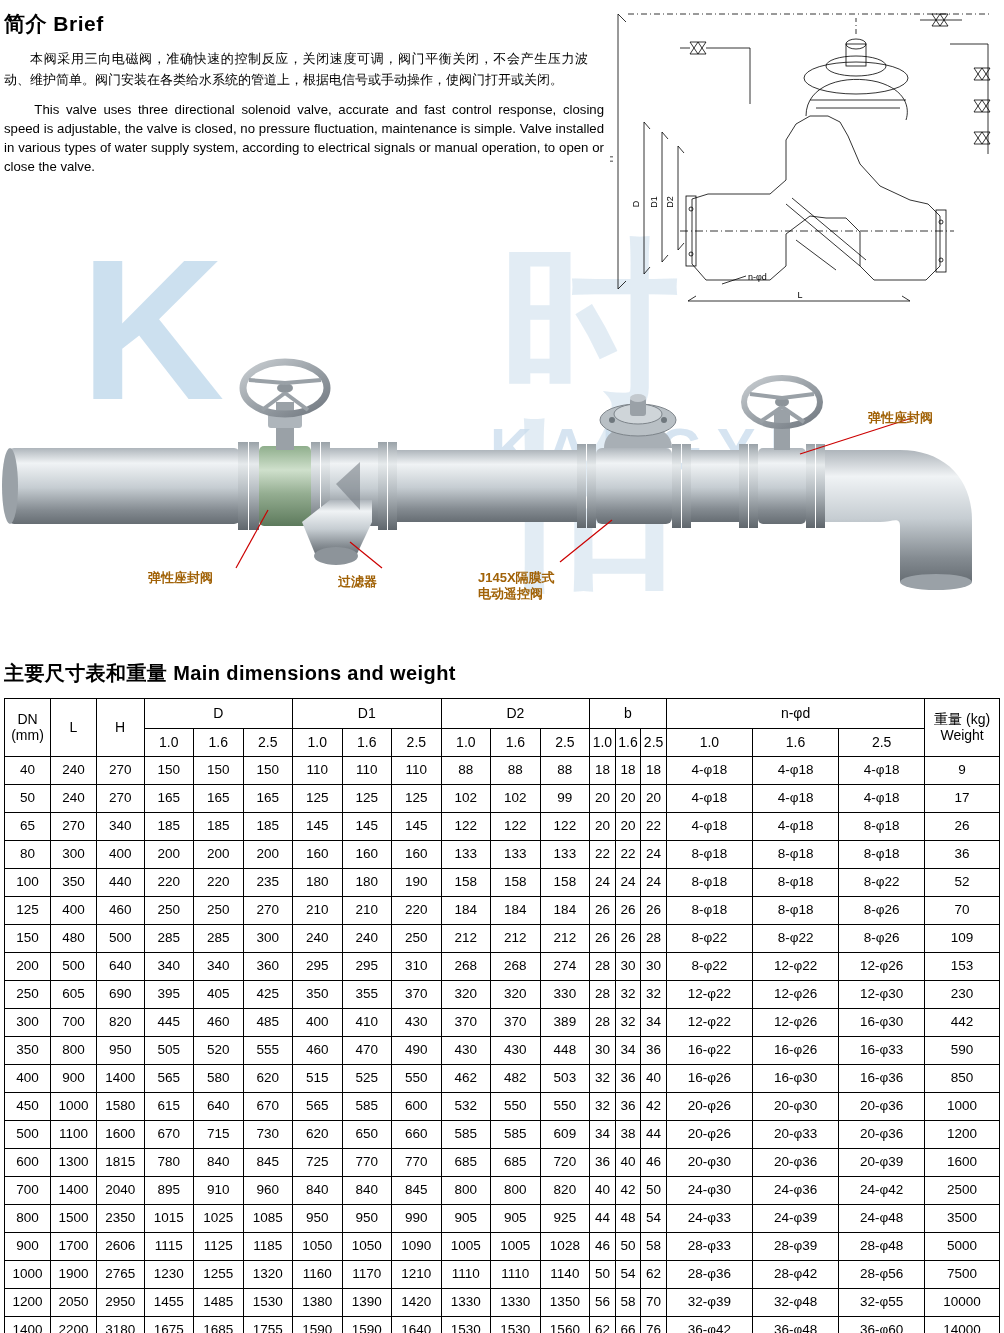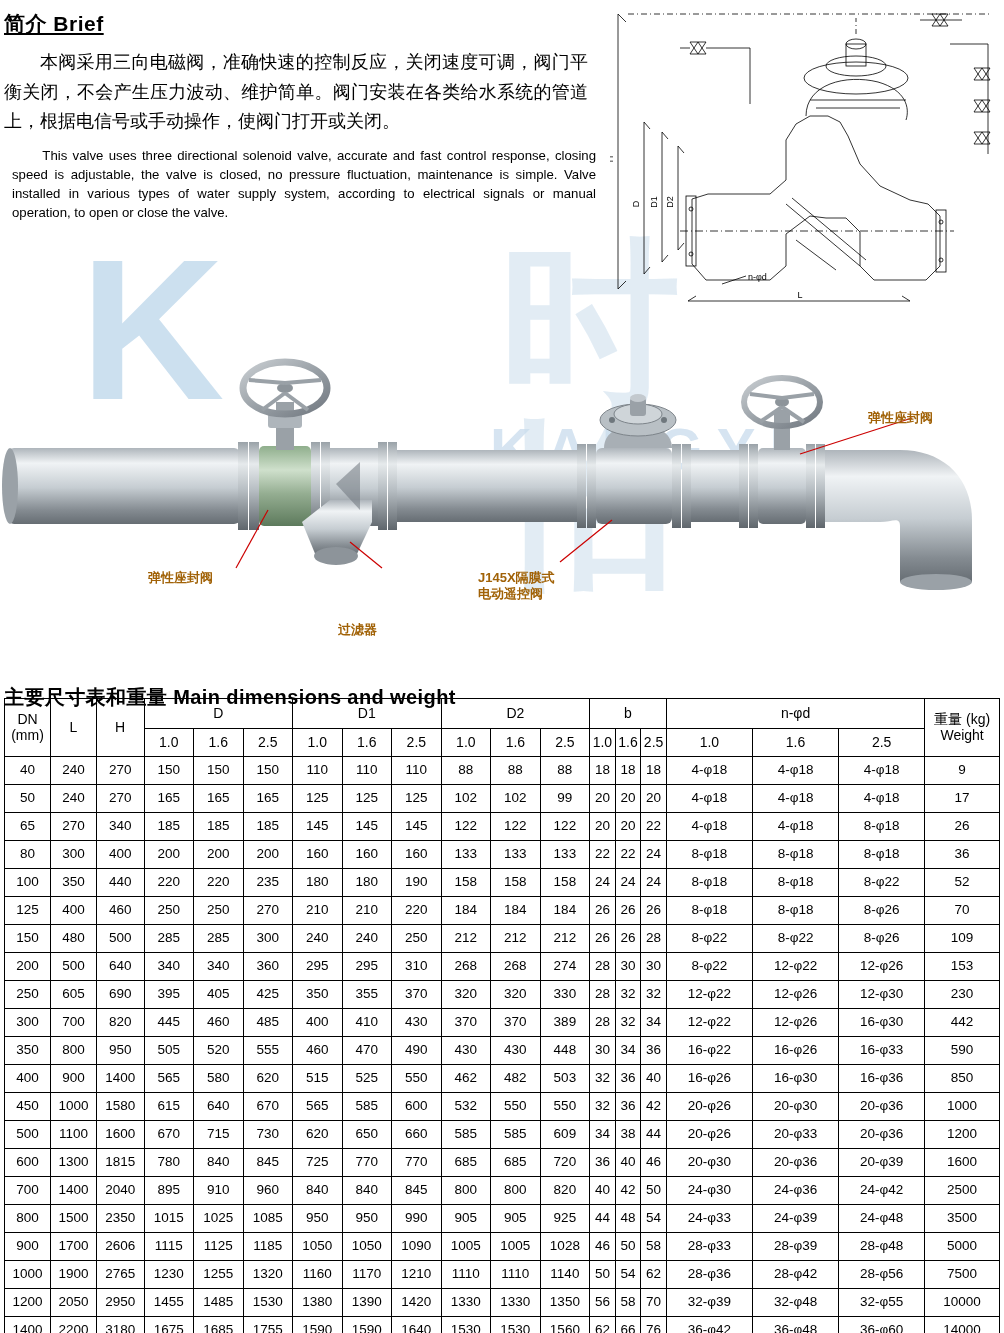--- a/index.html
+++ b/index.html
@@ -26,35 +26,34 @@
     position: absolute;
     left: 4px;
     top: 10px;
     width: 600px;
   }
   .brief-title {
     font-size: 21px;
     font-weight: bold;
     margin: 0 0 10px 0;
     letter-spacing: 0.5px;
-    text-decoration: underline;
   }
   .brief-cn {
-    font-size: 18px;
+    font-size: 13px;
     line-height: 1.65;
     text-align: justify;
     text-indent: 2em;
     margin: 0 16px 9px 0;
   }
   .brief-en {
     font-size: 13.2px;
     line-height: 1.45;
     text-align: justify;
     text-indent: 2.3em;
-    margin: 8px;
+    margin: 0;
   }
 
   
   .watermark {
     position: absolute;
     left: 60px;
     top: 225px;
     width: 620px;
     height: 300px;
     pointer-events: none;
@@ -113,29 +112,29 @@
   .callout {
     position: absolute;
     font-size: 13px;
     font-weight: bold;
     color: #a16207;
     line-height: 1.25;
     white-space: nowrap;
     z-index: 3;
   }
   .callout-1 { left: 148px; top: 570px; }
-  .callout-2 { left: 338px; top: 574px; margin-top: 48px; }
+  .callout-2 { left: 338px; top: 574px; }
   .callout-3 { left: 478px; top: 570px; }
   .callout-4 { left: 868px; top: 410px; }
 
   
   .table-title {
     position: absolute;
     left: 4px;
-    top: 684px;
+    top: 660px;
     font-size: 20px;
     font-weight: bold;
     letter-spacing: 0.4px;
   }
   table.dims {
     position: absolute;
     left: 4px;
     top: 698px;
     width: 996px;
     border-collapse: collapse;

